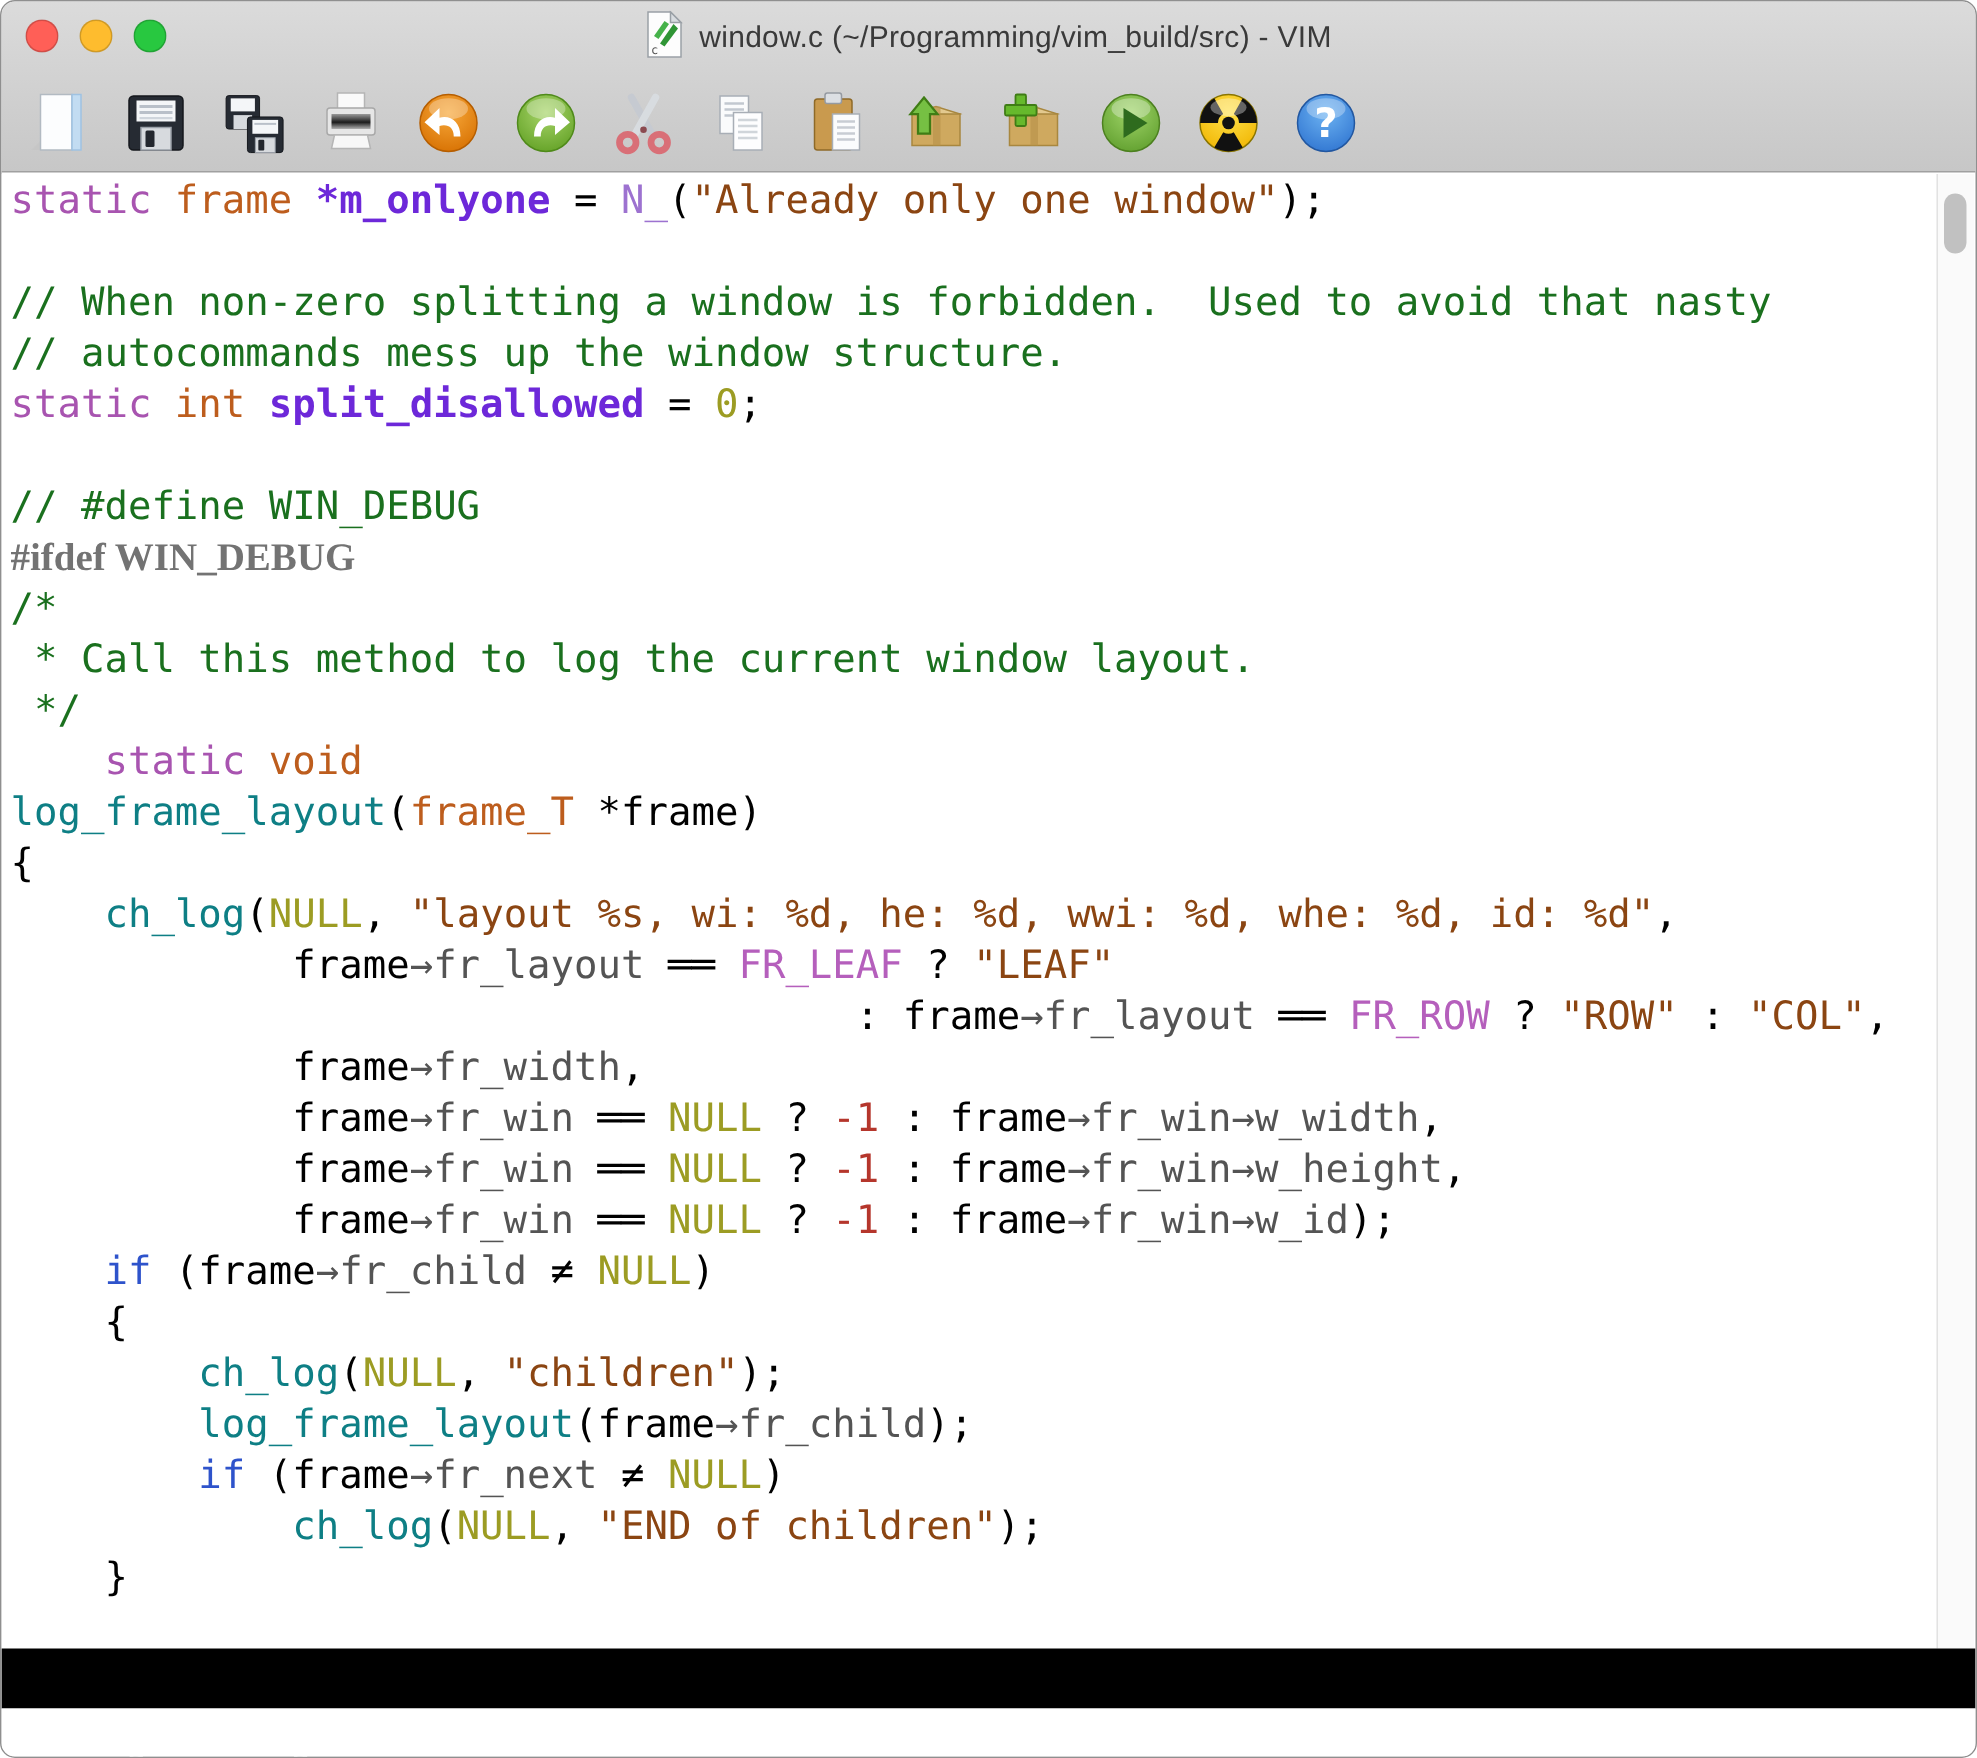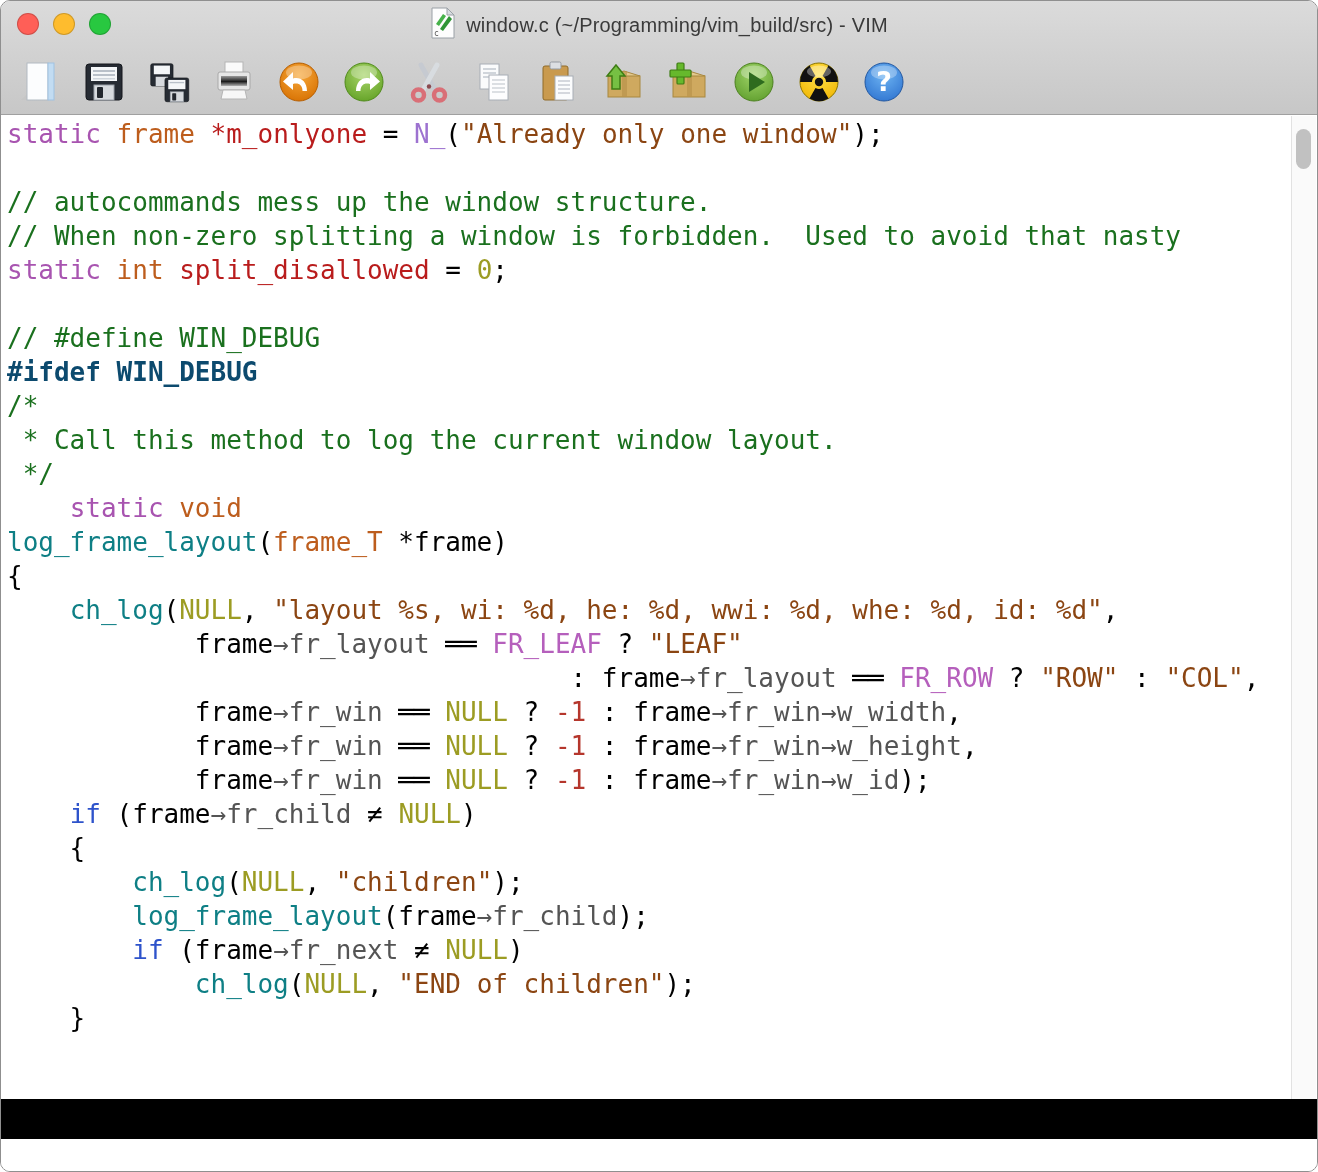--- a/index.html
+++ b/index.html
@@ -20,23 +20,23 @@
   .tbtn{width:48px;height:48px;border:none;background:transparent;padding:0;cursor:default;}
   .tbtn svg{display:block;width:48px;height:48px;}
   
   .code{position:absolute;top:115px;left:0;right:26px;bottom:72px;background:#fff;overflow:hidden;
         padding:1px 0 0 6px;font:26px/34px "DejaVu Sans Mono",monospace;color:#000;}
   .line{height:34px;white-space:pre;}
   .sg-p {color:#000000;}
   .sg-k {color:#a854b0;}
   .sg-t {color:#bd5d1d;}
   .sg-c {color:#1a701e;}
-  .sg-pp{color:#0c4a6e;font-weight:bold;}
+  .sg-pp{color:#737373;font-weight:bold;font-family:Liberation Serif, serif;}
   .sg-s {color:#8b4512;}
-  .sg-id{color:#b91c1c;}
+  .sg-id{color:#6d28d9;font-weight:bold;}
   .sg-cn{color:#9c9c23;}
   .sg-m {color:#545454;text-align:center;}
   .sg-f {color:#0e7f85;}
   .sg-mc{color:#9d72d0;}
   .sg-ct{color:#b55fbc;}
   .sg-b {color:#2e53cb;}
   .sg-n {color:#b5362c;}
   
   .scrollbar{position:absolute;top:115px;right:1px;width:24px;bottom:72px;background:#fafafa;border-left:1px solid #e2e2e2;}
   .thumb{position:absolute;top:13px;left:4px;width:15px;height:40px;border-radius:8px;background:#c1c1c1;}
@@ -251,35 +251,36 @@
           <ellipse cx="24" cy="14.5" rx="13" ry="7" fill="#ffffff" opacity="0.3"></ellipse>
           <text x="24" y="33" font-size="27" font-weight="bold" fill="#ffffff" text-anchor="middle" font-family="DejaVu Sans, sans-serif">?</text>
         </svg>
       </button>
     </div>
   </div>
 
   <div class="code">
       <div class="line"><span class="sg-k">static</span><span class="sg-p"> </span><span class="sg-t">frame</span><span class="sg-p"> </span><span class="sg-id">*m_onlyone</span><span class="sg-p"> = </span><span class="sg-mc">N_</span><span class="sg-p">(</span><span class="sg-s">"Already only one window"</span><span class="sg-p">);</span></div>
       <div class="line"></div>
+      <div class="line"><span class="sg-c">// When non-zero splitting a window is forbidden.  Used to avoid that nasty</span></div>
       <div class="line"><span class="sg-c">// autocommands mess up the window structure.</span></div>
-      <div class="line"><span class="sg-c">// When non-zero splitting a window is forbidden.  Used to avoid that nasty</span></div>
       <div class="line"><span class="sg-k">static</span><span class="sg-p"> </span><span class="sg-t">int</span><span class="sg-p"> </span><span class="sg-id">split_disallowed</span><span class="sg-p"> = </span><span class="sg-cn">0</span><span class="sg-p">;</span></div>
       <div class="line"></div>
       <div class="line"><span class="sg-c">// #define WIN_DEBUG</span></div>
       <div class="line"><span class="sg-pp">#ifdef WIN_DEBUG</span></div>
       <div class="line"><span class="sg-c">/*</span></div>
       <div class="line"><span class="sg-c"> * Call this method to log the current window layout.</span></div>
       <div class="line"><span class="sg-c"> */</span></div>
       <div class="line"><span class="sg-p">    </span><span class="sg-k">static</span><span class="sg-p"> </span><span class="sg-t">void</span></div>
       <div class="line"><span class="sg-f">log_frame_layout</span><span class="sg-p">(</span><span class="sg-t">frame_T</span><span class="sg-p"> *frame)</span></div>
       <div class="line"><span class="sg-p">{</span></div>
       <div class="line"><span class="sg-p">    </span><span class="sg-f">ch_log</span><span class="sg-p">(</span><span class="sg-cn">NULL</span><span class="sg-p">, </span><span class="sg-s">"layout %s, wi: %d, he: %d, wwi: %d, whe: %d, id: %d"</span><span class="sg-p">,</span></div>
       <div class="line"><span class="sg-p">            frame</span><span class="sg-m">→fr_layout</span><span class="sg-p"> ══ </span><span class="sg-ct">FR_LEAF</span><span class="sg-p"> ? </span><span class="sg-s">"LEAF"</span></div>
       <div class="line"><span class="sg-p">                                    : frame</span><span class="sg-m">→fr_layout</span><span class="sg-p"> ══ </span><span class="sg-ct">FR_ROW</span><span class="sg-p"> ? </span><span class="sg-s">"ROW"</span><span class="sg-p"> : </span><span class="sg-s">"COL"</span><span class="sg-p">,</span></div>
+      <div class="line"><span class="sg-p">            frame</span><span class="sg-m">→fr_width</span><span class="sg-p">,</span></div>
       <div class="line"><span class="sg-p">            frame</span><span class="sg-m">→fr_win</span><span class="sg-p"> ══ </span><span class="sg-cn">NULL</span><span class="sg-p"> ? </span><span class="sg-n">-1</span><span class="sg-p"> : frame</span><span class="sg-m">→fr_win→w_width</span><span class="sg-p">,</span></div>
       <div class="line"><span class="sg-p">            frame</span><span class="sg-m">→fr_win</span><span class="sg-p"> ══ </span><span class="sg-cn">NULL</span><span class="sg-p"> ? </span><span class="sg-n">-1</span><span class="sg-p"> : frame</span><span class="sg-m">→fr_win→w_height</span><span class="sg-p">,</span></div>
       <div class="line"><span class="sg-p">            frame</span><span class="sg-m">→fr_win</span><span class="sg-p"> ══ </span><span class="sg-cn">NULL</span><span class="sg-p"> ? </span><span class="sg-n">-1</span><span class="sg-p"> : frame</span><span class="sg-m">→fr_win→w_id</span><span class="sg-p">);</span></div>
       <div class="line"><span class="sg-p">    </span><span class="sg-b">if</span><span class="sg-p"> (frame</span><span class="sg-m">→fr_child</span><span class="sg-p"> ≠ </span><span class="sg-cn">NULL</span><span class="sg-p">)</span></div>
       <div class="line"><span class="sg-p">    {</span></div>
       <div class="line"><span class="sg-p">        </span><span class="sg-f">ch_log</span><span class="sg-p">(</span><span class="sg-cn">NULL</span><span class="sg-p">, </span><span class="sg-s">"children"</span><span class="sg-p">);</span></div>
       <div class="line"><span class="sg-p">        </span><span class="sg-f">log_frame_layout</span><span class="sg-p">(frame</span><span class="sg-m">→fr_child</span><span class="sg-p">);</span></div>
       <div class="line"><span class="sg-p">        </span><span class="sg-b">if</span><span class="sg-p"> (frame</span><span class="sg-m">→fr_next</span><span class="sg-p"> ≠ </span><span class="sg-cn">NULL</span><span class="sg-p">)</span></div>
       <div class="line"><span class="sg-p">            </span><span class="sg-f">ch_log</span><span class="sg-p">(</span><span class="sg-cn">NULL</span><span class="sg-p">, </span><span class="sg-s">"END of children"</span><span class="sg-p">);</span></div>
       <div class="line"><span class="sg-p">    }</span></div>

